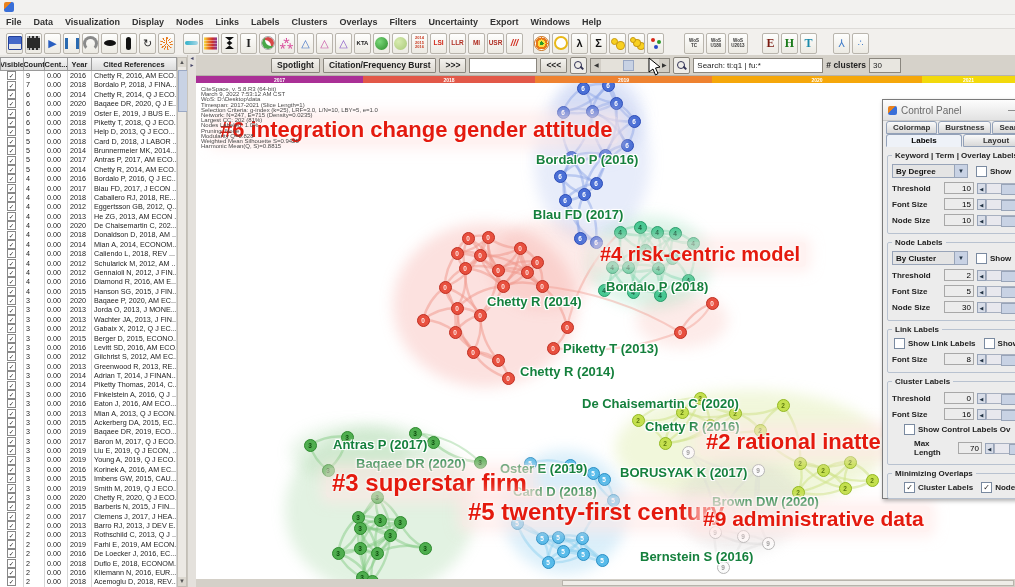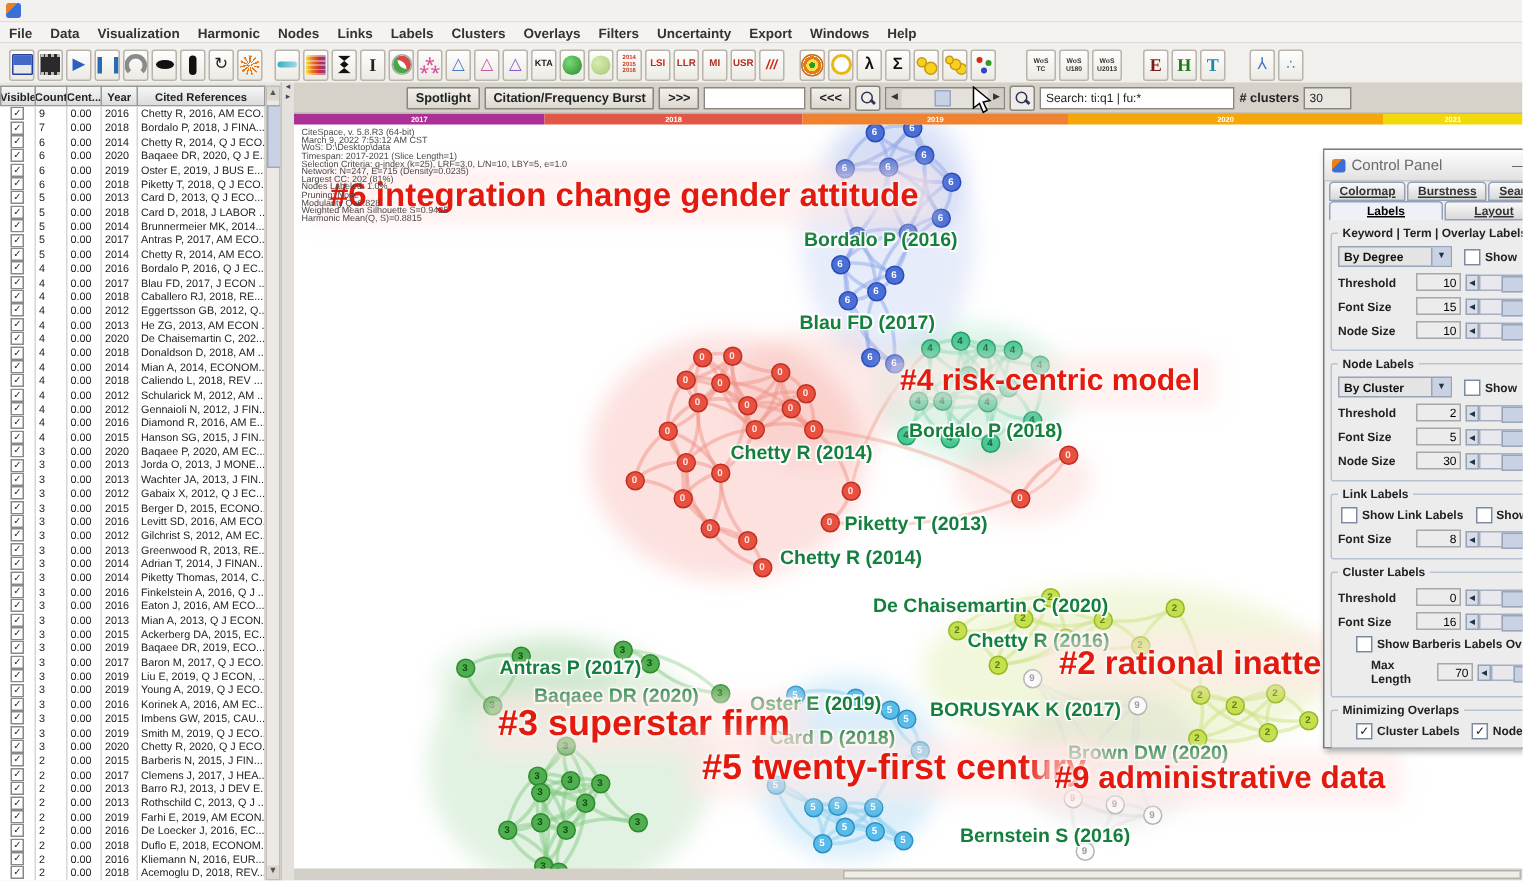--- a/index.html
+++ b/index.html
@@ -93,21 +93,21 @@
   .infoblock{position:absolute;left:5px;top:4px;z-index:6;font-size:6px;line-height:5.2px;color:#4a4a4a;white-space:pre;}
   
   .cpanel{position:absolute;left:882px;top:99px;width:145px;height:400px;background:#ececec;border:1px solid #7a7a7a;
           box-shadow:1px 2px 4px rgba(0,0,0,.3);z-index:50;box-sizing:border-box;}
   .cp-title{height:20px;background:linear-gradient(#fdfdfd,#e2e2e2);border-bottom:1px solid #c8c8c8;display:flex;align-items:center;padding:0 5px;gap:4px;}
   .cp-java{width:9px;height:9px;background:linear-gradient(135deg,#e8821e 0 40%,#3a6fd8 40% 100%);border-radius:2px;}
   .cp-title-text{font-size:10px;color:#6a6a6a;flex:1;}
   .cp-min{font-size:9px;color:#555;cursor:pointer;padding-right:4px;}
   .cp-tabs{display:flex;padding-left:3px;}
   .ctab{font-size:8px;font-weight:bold;color:#333;background:linear-gradient(#fafafa,#d8d8d8);border:1px solid #93a1b8;
-        padding:1px 6px;border-radius:3px 3px 0 0;margin-right:1px;cursor:pointer;white-space:nowrap;text-decoration:underline;}
+        padding:1px 6px;border-radius:3px 3px 0 0;margin-right:1px;cursor:pointer;white-space:nowrap;}
   .ctab.on{background:#eef2f8;border-bottom-color:#eef2f8;color:#000;}
   .cp-body{padding:3px 0 0 3px;}
   .grp{border:1px solid #b8c2d0;border-radius:2px;margin:1px 0 4px 1px;padding:2px 0 3px 4px;}
   .grp legend{font-size:8px;font-weight:bold;color:#222;padding:0 3px;}
   .crow{display:flex;align-items:center;margin:2px 0;white-space:nowrap;}
   .combo{display:inline-flex;align-items:center;width:76px;height:14px;background:#e4e4e4;border:1px solid #98a4b8;box-sizing:border-box;}
   .combo-text{flex:1;font-size:8px;font-weight:bold;color:#111;padding-left:3px;overflow:hidden;}
   .combo-arrow{width:12px;height:12px;background:#c8d2e4;border-left:1px solid #98a4b8;font-size:6px;text-align:center;line-height:12px;color:#234;}
   .cb{width:9px;height:9px;border:1px solid #7a8aa0;background:#fff;margin:0 3px 0 8px;flex:0 0 auto;text-align:center;font-size:8px;line-height:9px;color:#222;}
   .cblab{font-size:8px;font-weight:bold;color:#222;}
@@ -123,21 +123,21 @@
 </head>
 <body>
 
 <div class="titlebar">
   <span class="appicon"></span>
 </div>
 <div class="menubar" id="menubar">
     <span class="mitem">File</span>
     <span class="mitem">Data</span>
     <span class="mitem">Visualization</span>
-    <span class="mitem">Harmonic</span>
+    <span class="mitem">Display</span>
     <span class="mitem">Nodes</span>
     <span class="mitem">Links</span>
     <span class="mitem">Labels</span>
     <span class="mitem">Clusters</span>
     <span class="mitem">Overlays</span>
     <span class="mitem">Filters</span>
     <span class="mitem">Uncertainty</span>
     <span class="mitem">Export</span>
     <span class="mitem">Windows</span>
     <span class="mitem">Help</span>
@@ -346,21 +346,21 @@
           <span class="td" style="width: 24px;">2018</span>
           <span class="td" style="width: 85px;">Piketty T, 2018, Q J ECO...</span>
         </div>
         <div class="tr">
           <span class="td cbx" style="width: 24px;">
             <span class="cbk">✓</span>
           </span>
           <span class="td" style="width: 21px;">5</span>
           <span class="td" style="width: 23px;">0.00</span>
           <span class="td" style="width: 24px;">2013</span>
-          <span class="td" style="width: 85px;">Card D, 2013, Q J ECO...</span>
+          <span class="td" style="width: 85px;">Help D, 2013, Q J ECO...</span>
         </div>
         <div class="tr">
           <span class="td cbx" style="width: 24px;">
             <span class="cbk">✓</span>
           </span>
           <span class="td" style="width: 21px;">5</span>
           <span class="td" style="width: 23px;">0.00</span>
           <span class="td" style="width: 24px;">2018</span>
           <span class="td" style="width: 85px;">Card D, 2018, J LABOR ...</span>
         </div>
@@ -1400,21 +1400,21 @@
           <span class="sval">16</span>
           <span class="mini">
             <span class="ar">◀</span>
             <span class="track">
               <span class="thumb"></span>
             </span>
           </span>
         </div>
       <div class="crow" style="margin-left:12px;">
         <span class="cb" style="margin-left:0;"></span>
-        <span class="cblab">Show Barberis Labels Ov</span>
+        <span class="cblab">Show Control Labels Ov</span>
       </div>
       <div class="srow" style="margin-left:22px;">
           <span class="slab" style="width:44px;">Max Length</span>
           <span class="sval" style="width:24px;">70</span>
           <span class="mini">
             <span class="ar">◀</span>
             <span class="track">
               <span class="thumb"></span>
             </span>
           </span>

